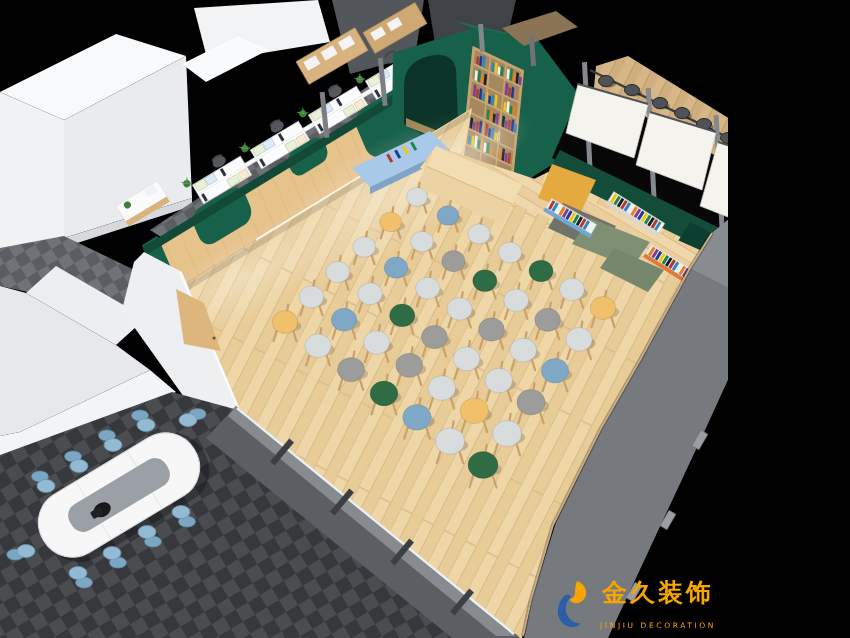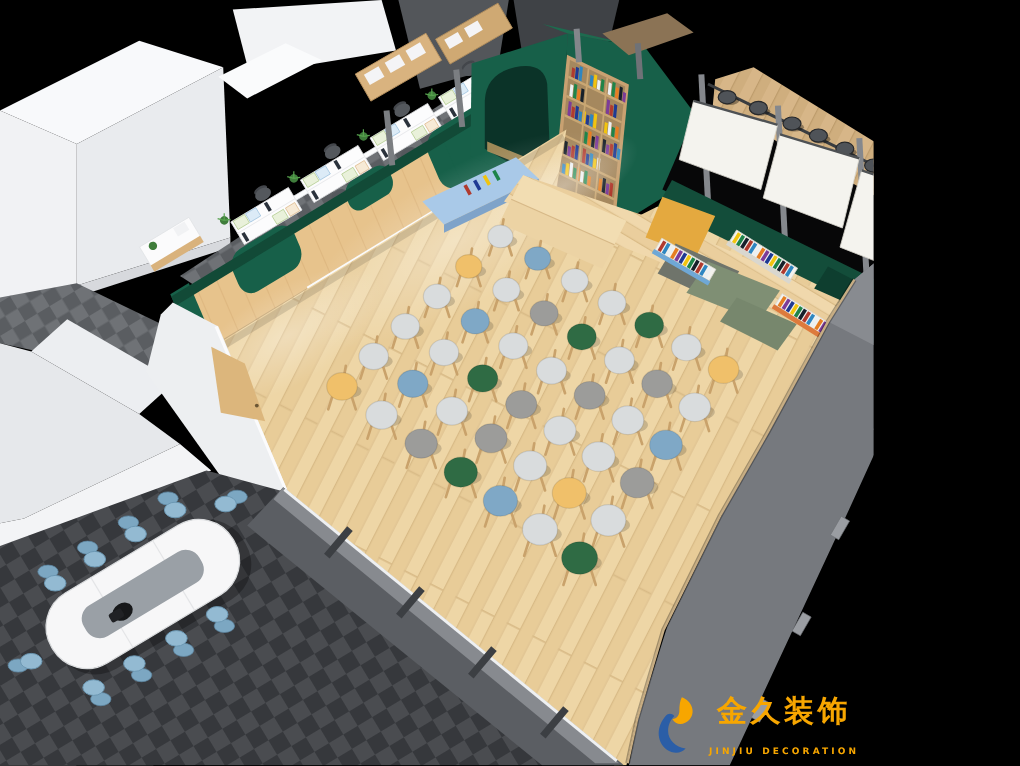--- a/index.html
+++ b/index.html
@@ -4,21 +4,21 @@
 <style>
   html,body{margin:0;padding:0;background:#000;}
   .canvas{position:relative;width:728px;height:638px;background:#000;overflow:hidden;
           font-family:"DejaVu Sans",sans-serif;}
   svg{display:block;}
   .logo{position:absolute;right:12px;bottom:8px;display:flex;align-items:center;gap:7px;}
   .licon{width:42px;height:50px;}
   .ltext{display:flex;flex-direction:column;align-items:center;}
   .cn{font-weight:bold;font-size:25px;letter-spacing:3px;line-height:1.05;color:#f7a600;
       font-family:"DejaVu Sans",sans-serif;}
-  .en{font-weight:bold;font-size:7.5px;letter-spacing:2.6px;margin-top:14px;color:#f7a600;}
+  .en{font-weight:normal;font-size:7.5px;letter-spacing:2.6px;margin-top:14px;color:#f7a600;}
 </style>
 </head>
 <body>
 
 <div class="canvas">
 <svg id="scene" width="850" height="638" viewBox="0 0 850 638">
   <defs>
     <pattern id="chk1" width="24" height="24" patternUnits="userSpaceOnUse" patternTransform="rotate(-31)">
       <rect width="24" height="24" fill="#5a5d61"></rect>
       <rect width="12" height="12" fill="#6f7276"></rect>

